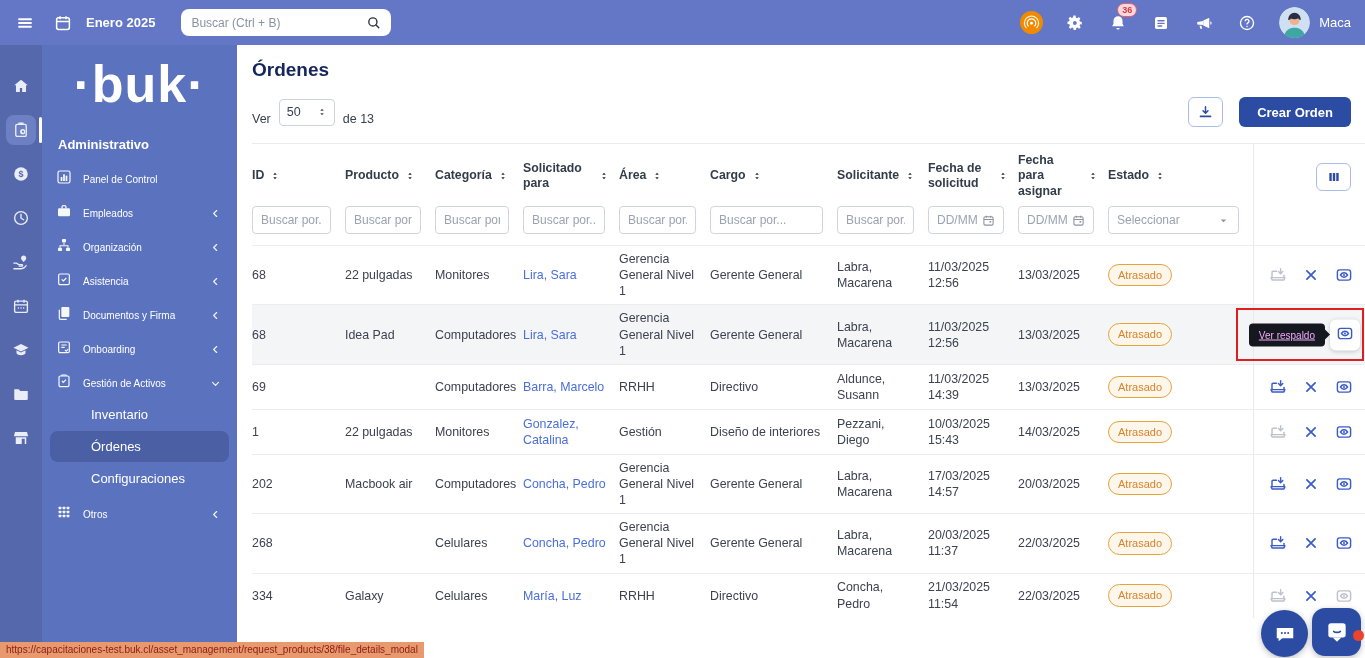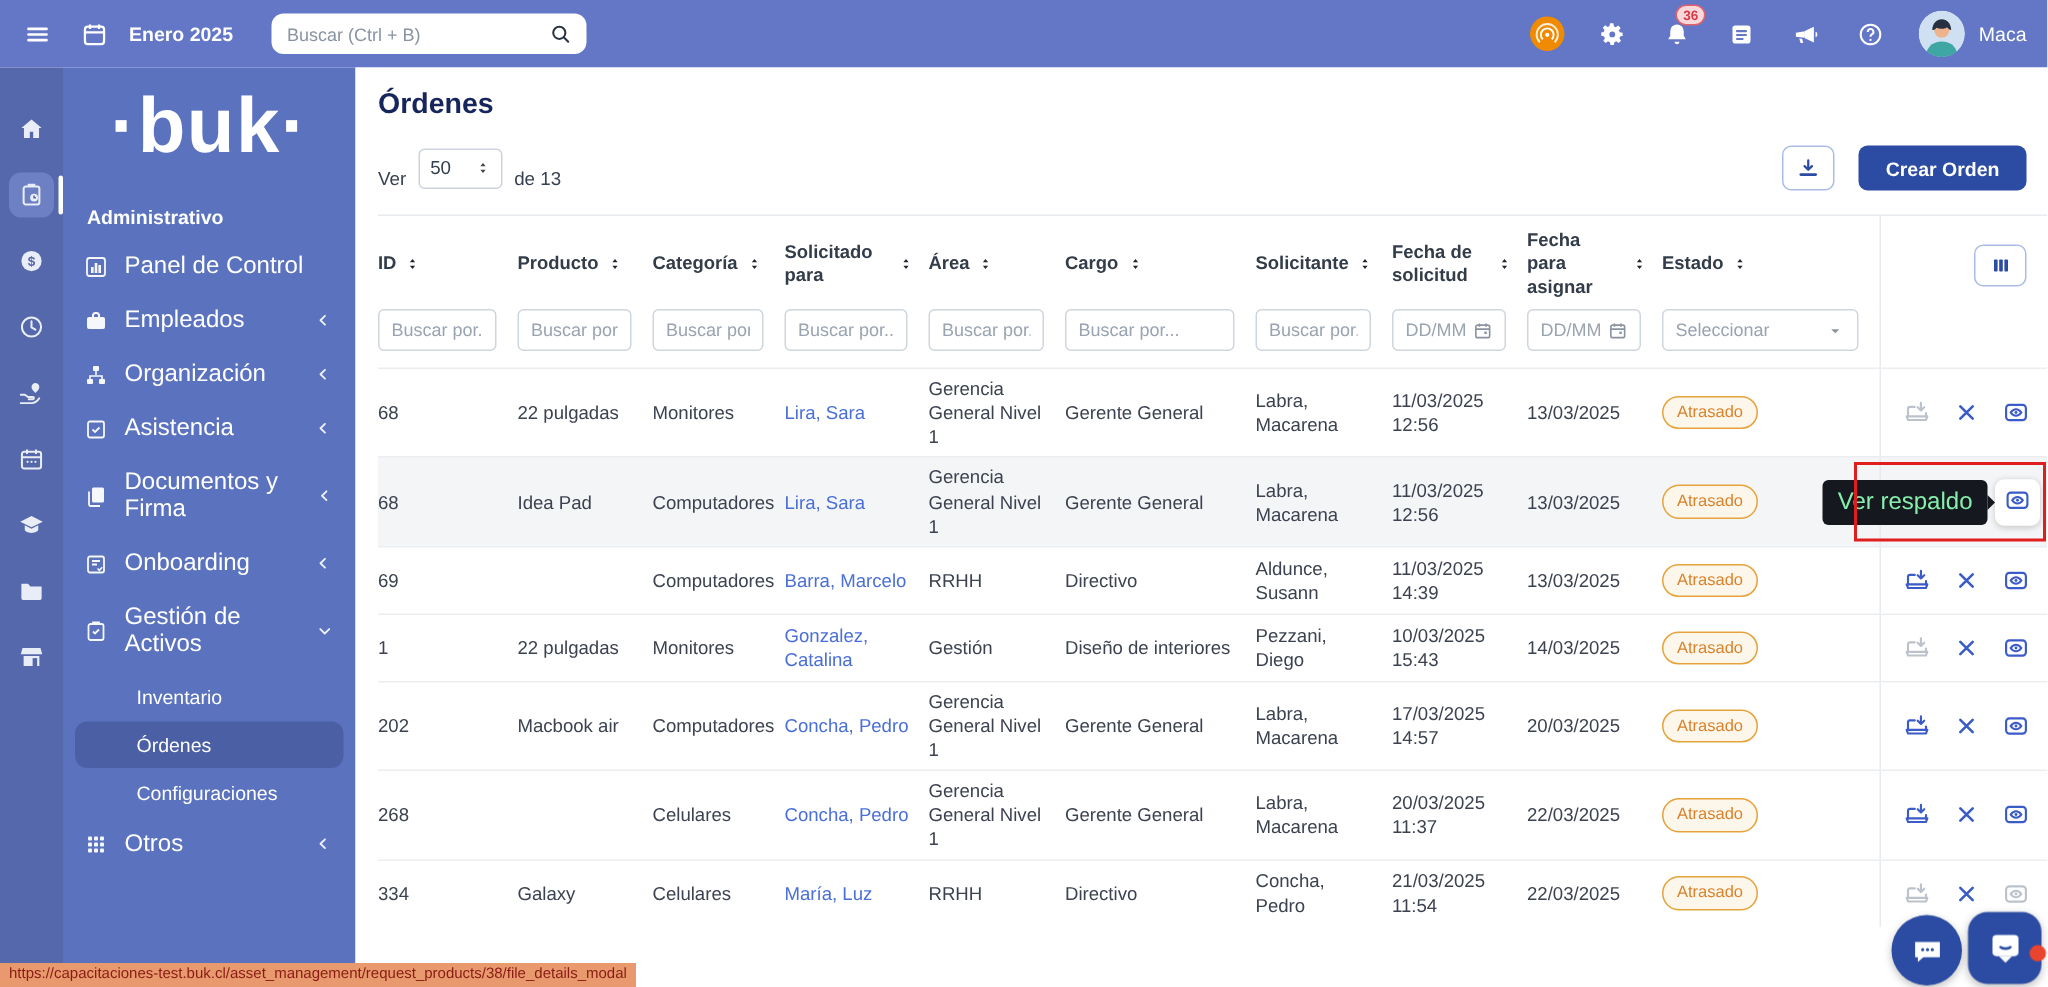--- a/index.html
+++ b/index.html
@@ -31,21 +31,21 @@
 
   .rail { width:42px; background:#5568AC; display:flex; flex-direction:column; align-items:center; padding-top:26px; gap:14px; flex:none; }
   .rail-item { width:30px; height:30px; color:#E9EDF8; display:grid; place-items:center; position:relative; cursor:pointer; border:none; background:none; }
   .rail-item svg { width:18px; height:18px; }
   .rail-item.active { background:#6D80C4; border-radius:8px; }
   .rail-item.active::after { content:''; position:absolute; right:-6px; top:2px; width:3px; height:26px; background:#fff; border-radius:2px; }
 
   .sidebar { width:195px; background:#5B73BE; color:#fff; flex:none; overflow:hidden; }
   .logo { font-size:52px; font-weight:600; text-align:center; padding:10px 0 2px; letter-spacing:1px; line-height:1.15; }
   .section-label { font-size:13px; font-weight:bold; padding:20px 16px 8px; }
-  .menu-item { display:flex; align-items:center; gap:11px; padding:9px 14px; font-size:16px; cursor:pointer; }
+  .menu-item { display:flex; align-items:flex-end; gap:11px; padding:9px 14px; font-size:10px; cursor:pointer; }
   .menu-item .icn { width:16px; color:#fff; opacity:.95; }
   .menu-item .icn svg { width:16px; height:16px; }
   .menu-item .chev { margin-left:auto; opacity:.9; }
   .menu-item .chev svg { width:11px; height:11px; }
   .submenu-item { font-size:13px; padding:8px 14px 8px 41px; margin:1px 8px; border-radius:8px; cursor:pointer; }
   .submenu-item.active { background:#4A5FA4; }
 
   
   .main { flex:1; background:#fff; padding:14px 0 0 15px; position:relative; overflow:hidden; }
   .page-title { font-size:19px; font-weight:bold; color:#16265C; margin-bottom:16px; }
@@ -79,21 +79,21 @@
   .tr.hover { background:#F4F5F7; }
   .td { padding:5px 10px 5px 0; font-size:12.4px; color:#3C4250; line-height:1.3; }
   .td .time { display:block; }
   .link { color:#4A6FD8; cursor:pointer; }
   .badge { border-radius:20px; font-size:11px; font-weight:normal; padding:3px 9px; display:inline-block; white-space:nowrap; }
   .badge.late { color:#D9822B; border:1.5px solid #E6A33C; background:#FCF7EA; }
   .td-actions { align-self:stretch; border-left:1px solid #E7EAEE; display:flex; align-items:center; gap:13px; padding-left:14px; position:relative; }
   .abtn { width:20px; height:20px; background:none; border:none; color:#3A5BC8; cursor:pointer; display:grid; place-items:center; padding:0; }
   .abtn svg { width:18px; height:18px; }
   .abtn.disabled { color:#BCC2CC; }
-  .tooltip { position:absolute; right:40px; top:50%; transform:translateY(-50%); background:#15181E; color:#86efac; font-size:16px; padding:6px 10px; border-radius:4px; white-space:nowrap; z-index:3; }
+  .tooltip { position:absolute; right:40px; top:50%; transform:translateY(-50%); background:#15181E; color:#f0abfc; font-size:10px; padding:6px 10px; border-radius:4px; white-space:nowrap; z-index:3;text-decoration:underline; }
   .tooltip::after { content:''; position:absolute; left:100%; top:50%; transform:translateY(-50%); border:5px solid transparent; border-left-color:#15181E; }
   .view-card { position:absolute; right:5px; top:50%; transform:translateY(-50%); background:#fff; border-radius:6px; padding:5px 6px; box-shadow:0 1px 4px rgba(0,0,0,.18); z-index:3; border:none; color:#3A5BC8; cursor:pointer; }
   .view-card svg { width:18px; height:18px; display:block; }
   .annotation { position:absolute; left:-18px; right:1px; top:3px; bottom:3px; border:2px solid #E01E1E; z-index:4; pointer-events:none; }
 
   
   .statusbar { position:fixed; left:0; bottom:0; background:#E89A6E; color:#8A1C15; font-size:10px; padding:2px 6px 3px; z-index:20; white-space:nowrap; }
   .chat-circle { position:fixed; right:57px; bottom:1px; width:47px; height:47px; border-radius:50%; background:#2B4CA2; border:none; display:grid; place-items:center; z-index:15; cursor:pointer; box-shadow:0 2px 6px rgba(0,0,0,.25); }
   .chat-circle svg { width:22px; height:22px; }
   .chat-square { position:fixed; right:4px; bottom:2px; width:49px; height:48px; border-radius:13px; background:#2B4CA2; border:none; display:grid; place-items:center; z-index:15; cursor:pointer; box-shadow:0 2px 6px rgba(0,0,0,.25); }

